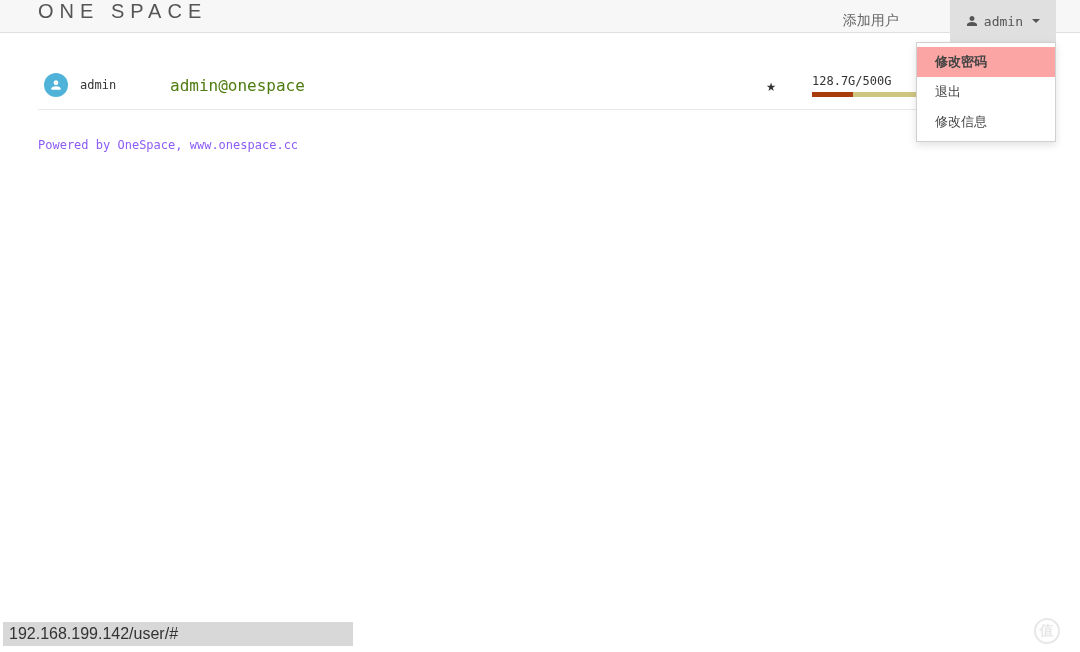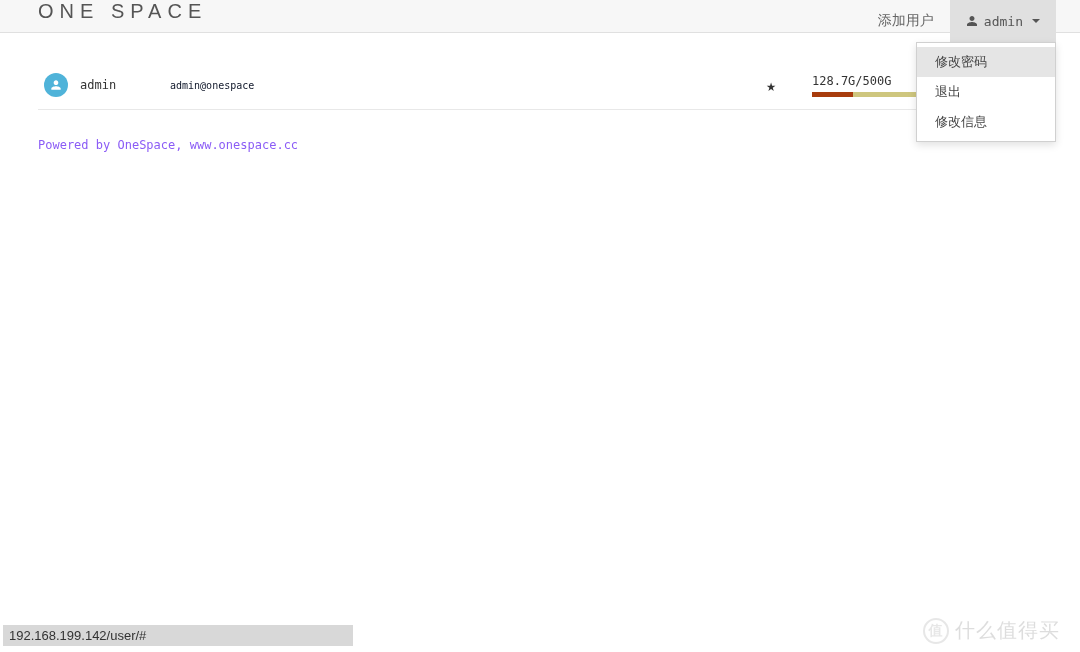--- a/index.html
+++ b/index.html
@@ -37,20 +37,21 @@
       font-weight: 400;
     }
 
     .nav-right {
       position: absolute;
       right: 24px;
       top: 0;
       height: 42px;
       display: flex;
       align-items: stretch;
+      gap: 35px;
     }
 
     .add-user-btn {
       display: flex;
       align-items: center;
       padding: 0 16px;
       font-size: 14px;
       color: #666;
       cursor: pointer;
       font-family: "Microsoft YaHei", sans-serif;
@@ -97,21 +98,22 @@
 
     .dropdown-item {
       padding: 6px 18px;
       font-size: 13px;
       color: #444;
       cursor: pointer;
       font-family: "Microsoft YaHei", sans-serif;
     }
 
     .dropdown-item.active {
-      background: #e5e5e5;
+      background: #fca5a5;
+      font-weight: bold;
     }
 
     .content {
       padding: 30px 38px 0 38px;
     }
 
     .user-row {
       display: flex;
       align-items: center;
       border-bottom: 1px solid #e8e8e8;
@@ -138,22 +140,22 @@
     .username {
       width: 90px;
       font-family: monospace;
       font-size: 12px;
       color: #333;
     }
 
     .email {
       flex: 1;
       font-family: monospace;
-      font-size: 10px;
-      color: #0f172a;
+      font-size: 16px;
+      color: #4d7c0f;
     }
 
     .star {
       font-size: 16px;
       color: #333;
       margin-right: 36px;
     }
 
     .storage-col {
       width: 230px;
@@ -188,21 +190,21 @@
       color: #8b5cf6;
     }
 
     .status-bar {
       position: absolute;
       bottom: 6px;
       left: 3px;
       background: #d8d8d8;
       color: #333;
       font-family: Arial, sans-serif;
-      font-size: 13px;
+      font-size: 16px;
       padding: 3px 6px;
       width: 350px;
     }
 
     .watermark {
       position: absolute;
       right: 20px;
       bottom: 8px;
       display: flex;
       align-items: center;
@@ -271,14 +273,13 @@
     </div>
   </div>
 
   <div class="footer-text">Powered by OneSpace, www.onespace.cc</div>
 </div>
 
 <div class="status-bar">192.168.199.142/user/#</div>
 
 <div class="watermark">
   <div class="watermark-icon">值</div>
-  <span>什么值得买</span>
 </div>
 
 </body></html>

